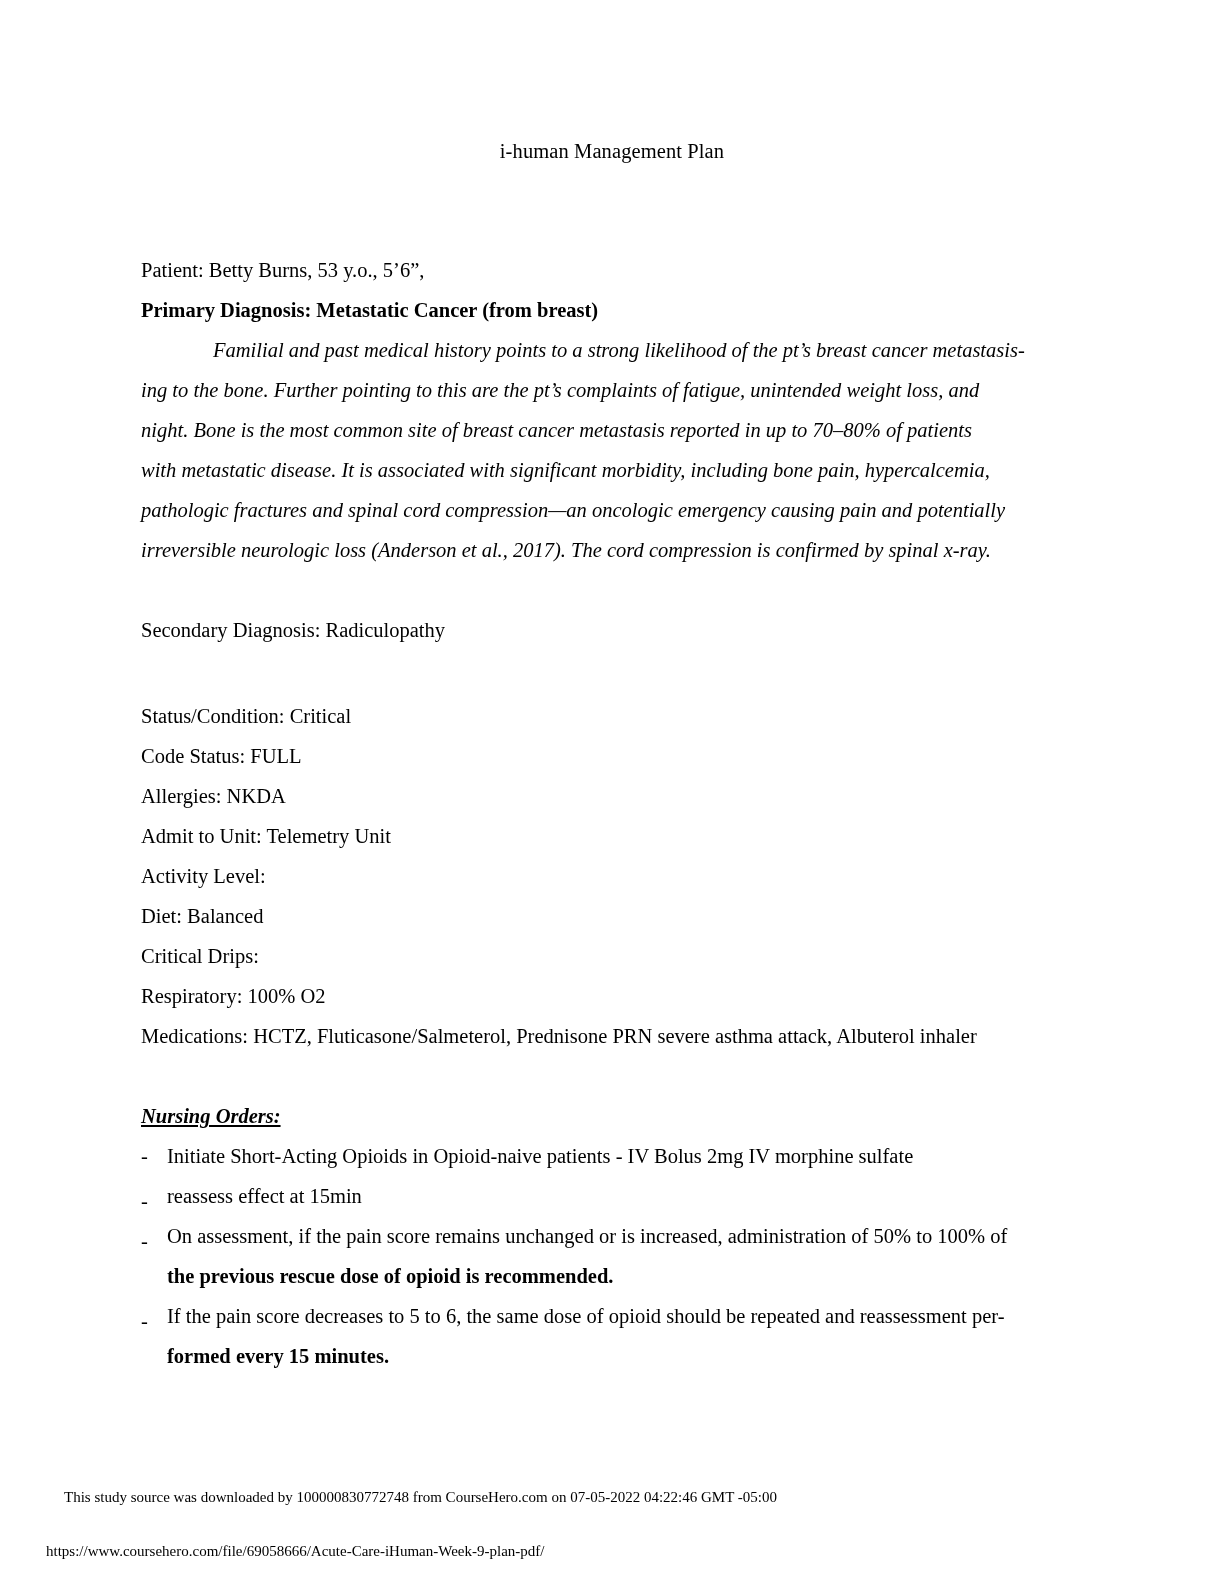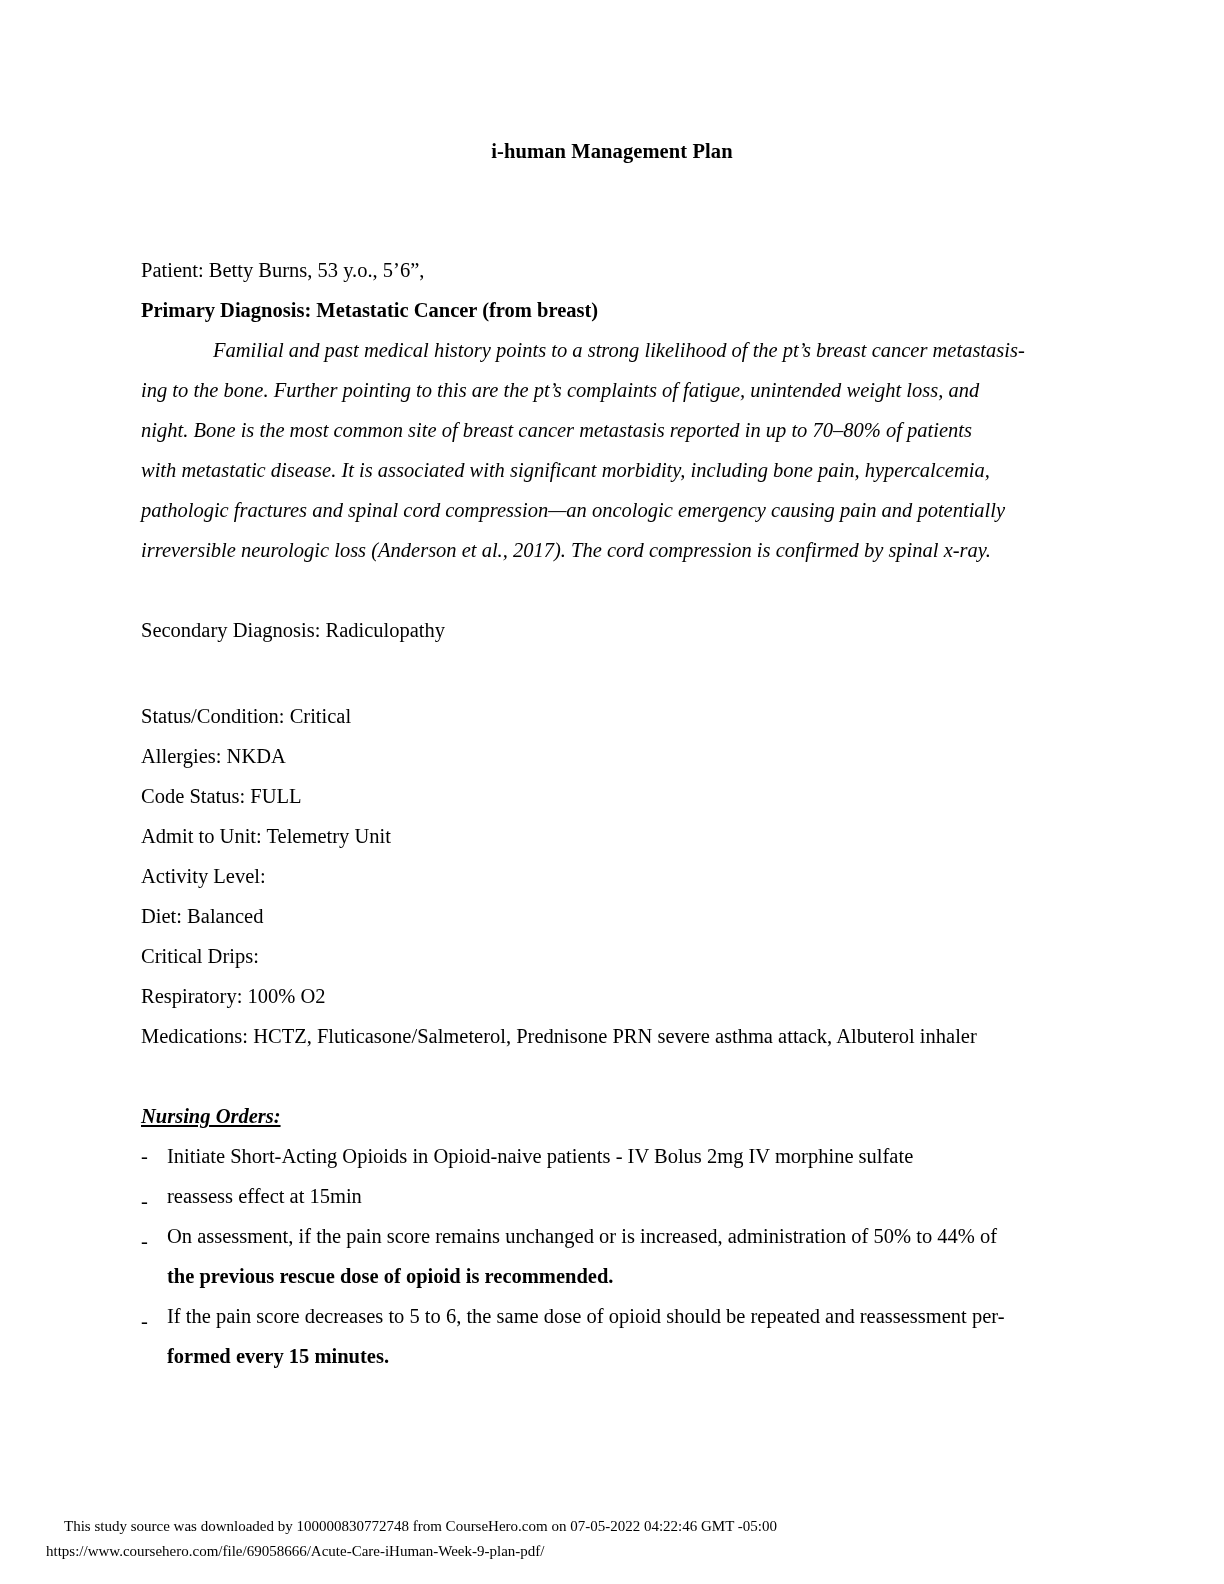--- a/index.html
+++ b/index.html
@@ -21,21 +21,21 @@
     box-sizing: border-box;
   }
 
   
   .doc-title {
     position: absolute;
     top: 140px;
     left: 0;
     width: 1224px;
     text-align: center;
-    font-weight: bold;
+    font-weight: normal;
     font-size: 20.5px;
     letter-spacing: 0.1px;
   }
 
   
   .body-block {
     position: absolute;
     top: 250px;
     left: 141px;
     width: 944px;
@@ -98,21 +98,20 @@
   }
 
   
   .footer-note {
     position: absolute;
     left: 64px;
     top: 1486px;
     font-size: 15px;
     line-height: 22px;
     white-space: nowrap;
-    margin-top: 29px;
   }
   .footer-url {
     position: absolute;
     left: 46px;
     top: 1540px;
     font-size: 15px;
     line-height: 22px;
     white-space: nowrap;
   }
 </style>
@@ -139,22 +138,22 @@
     </div>
 
     <div class="spacer-md"></div>
 
     <div class="line">Secondary Diagnosis: Radiculopathy</div>
 
     <div class="spacer-lg"></div>
 
     <div>
       <div class="line">Status/Condition: Critical</div>
+      <div class="line">Code Status: FULL</div>
       <div class="line">Allergies: NKDA</div>
-      <div class="line">Code Status: FULL</div>
       <div class="line">Admit to Unit: Telemetry Unit</div>
       <div class="line">Activity Level:</div>
       <div class="line">Diet: Balanced</div>
       <div class="line">Critical Drips:</div>
       <div class="line">Respiratory:    100% O2</div>
       <div class="line">Medications:   HCTZ, Fluticasone/Salmeterol, Prednisone PRN severe asthma attack, Albuterol inhaler</div>
     </div>
 
     <div class="spacer-md"></div>
 
@@ -172,21 +171,21 @@
       <div class="bullet-row">
         <span class="bullet-marker low">-</span>
         <span class="bullet-text">
           <span>reassess effect at 15min</span>
         </span>
       </div>
 
       <div class="bullet-row">
         <span class="bullet-marker low">-</span>
         <span class="bullet-text">
-          <span>On assessment, if the pain score remains unchanged or is increased, administration of 50% to 44% of</span>
+          <span>On assessment, if the pain score remains unchanged or is increased, administration of 50% to 100% of</span>
           <span class="cont">the previous rescue dose of opioid is recommended.</span>
         </span>
       </div>
 
       <div class="bullet-row">
         <span class="bullet-marker low">-</span>
         <span class="bullet-text">
           <span>If the pain score decreases to 5 to 6, the same dose of opioid should be repeated and reassessment per-</span>
           <span class="cont">formed every 15 minutes.</span>
         </span>

